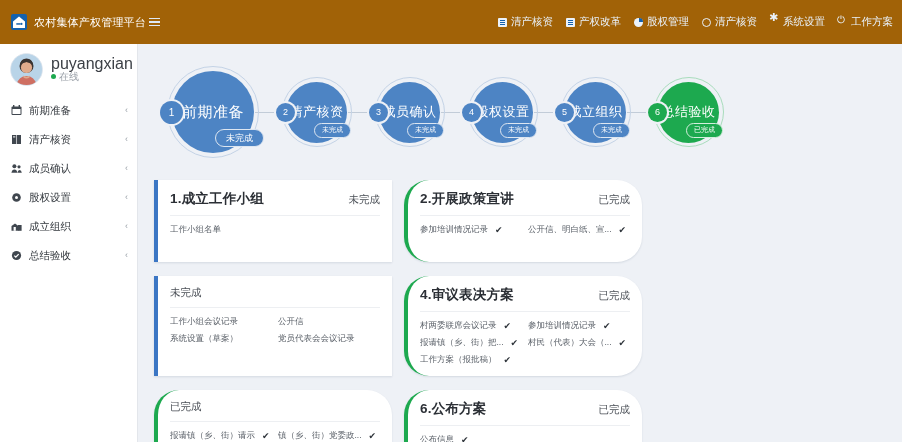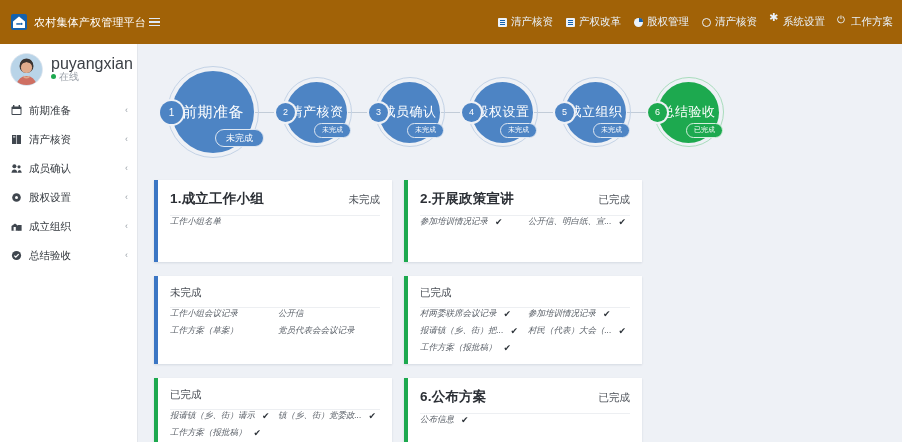--- a/index.html
+++ b/index.html
@@ -360,44 +360,44 @@
     width: 238px;
     min-height: 82px;
     background: #ffffff;
     border-left: 4px solid #3b76c4;
     box-shadow: 0 1px 2px rgba(40,60,90,.13);
     box-sizing: border-box;
     padding: 10px 12px 10px 12px;
     display: flex;
     flex-direction: column;
   }
-  .card.green { border-left-color: #1da94f; }
+  .card.green { border-left-color: #1da94f; border-radius: 25px; }
   .card-head {
     display: flex;
     align-items: baseline;
     justify-content: space-between;
     padding-bottom: 7px;
     border-bottom: 1px solid #edeff2;
   }
   .card-title {
     font-size: 13.5px;
     color: #2b2f35;
     font-weight: bold;
     letter-spacing: .2px;
   }
   .card-status {
     font-size: 10.5px;
     color: #4a4f56;
     white-space: nowrap;
   }
   .card-items {
+    margin-top: 8px;
     display: grid;
     grid-template-columns: 1fr 1fr;
     gap: 5px 6px;
-    font-style: italic;
   }
   .card-item {
     display: flex;
     align-items: center;
     font-size: 8.5px;
     color: #5b6169;
     white-space: nowrap;
     overflow: hidden;
     cursor: pointer;
   }
@@ -661,30 +661,31 @@
             <span class="card-status">未完成</span>
           </div>
           <div class="card-items">
             <div class="card-item">
               <span class="txt">工作小组会议记录</span>
             </div>
             <div class="card-item">
               <span class="txt">公开信</span>
             </div>
             <div class="card-item">
-              <span class="txt">工作方案（草案）</span>
+              <span class="txt">系统设置（草案）</span>
             </div>
             <div class="card-item">
               <span class="txt">党员代表会会议记录</span>
             </div>
           </div>
         </div>
 
         <div class="card green">
           <div class="card-head">
+            <span class="card-title">4.审议表决方案</span>
             <span class="card-status">已完成</span>
           </div>
           <div class="card-items">
             <div class="card-item">
               <span class="txt">村两委联席会议记录</span>
               <span class="tick">✔</span>
             </div>
             <div class="card-item">
               <span class="txt">参加培训情况记录</span>
               <span class="tick">✔</span>

